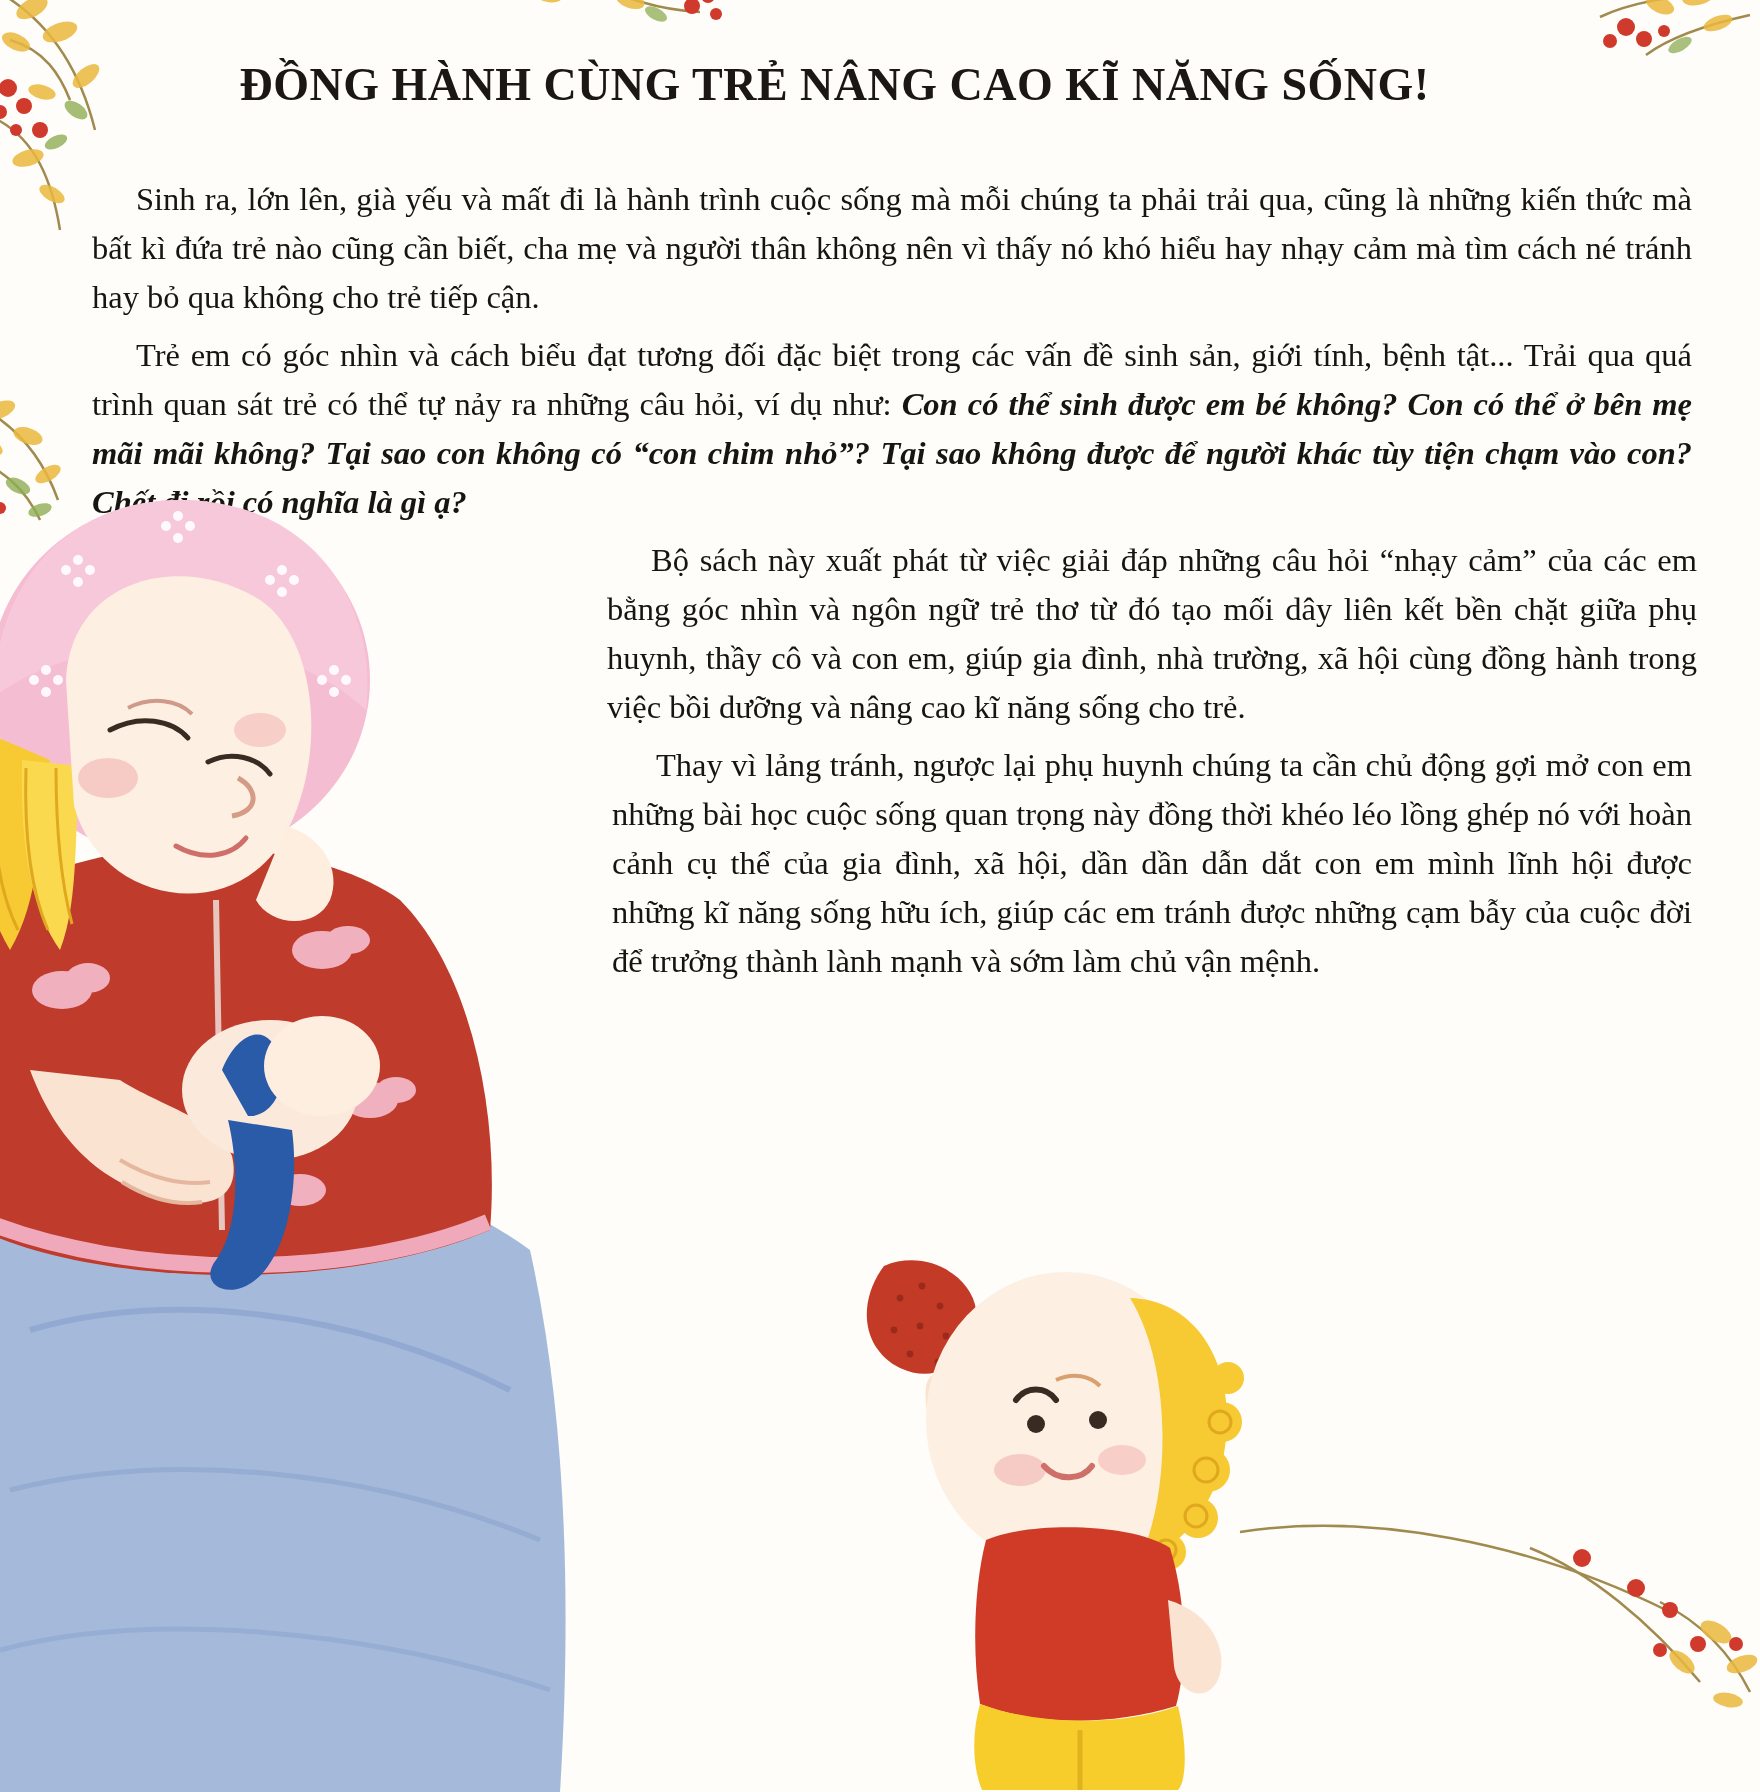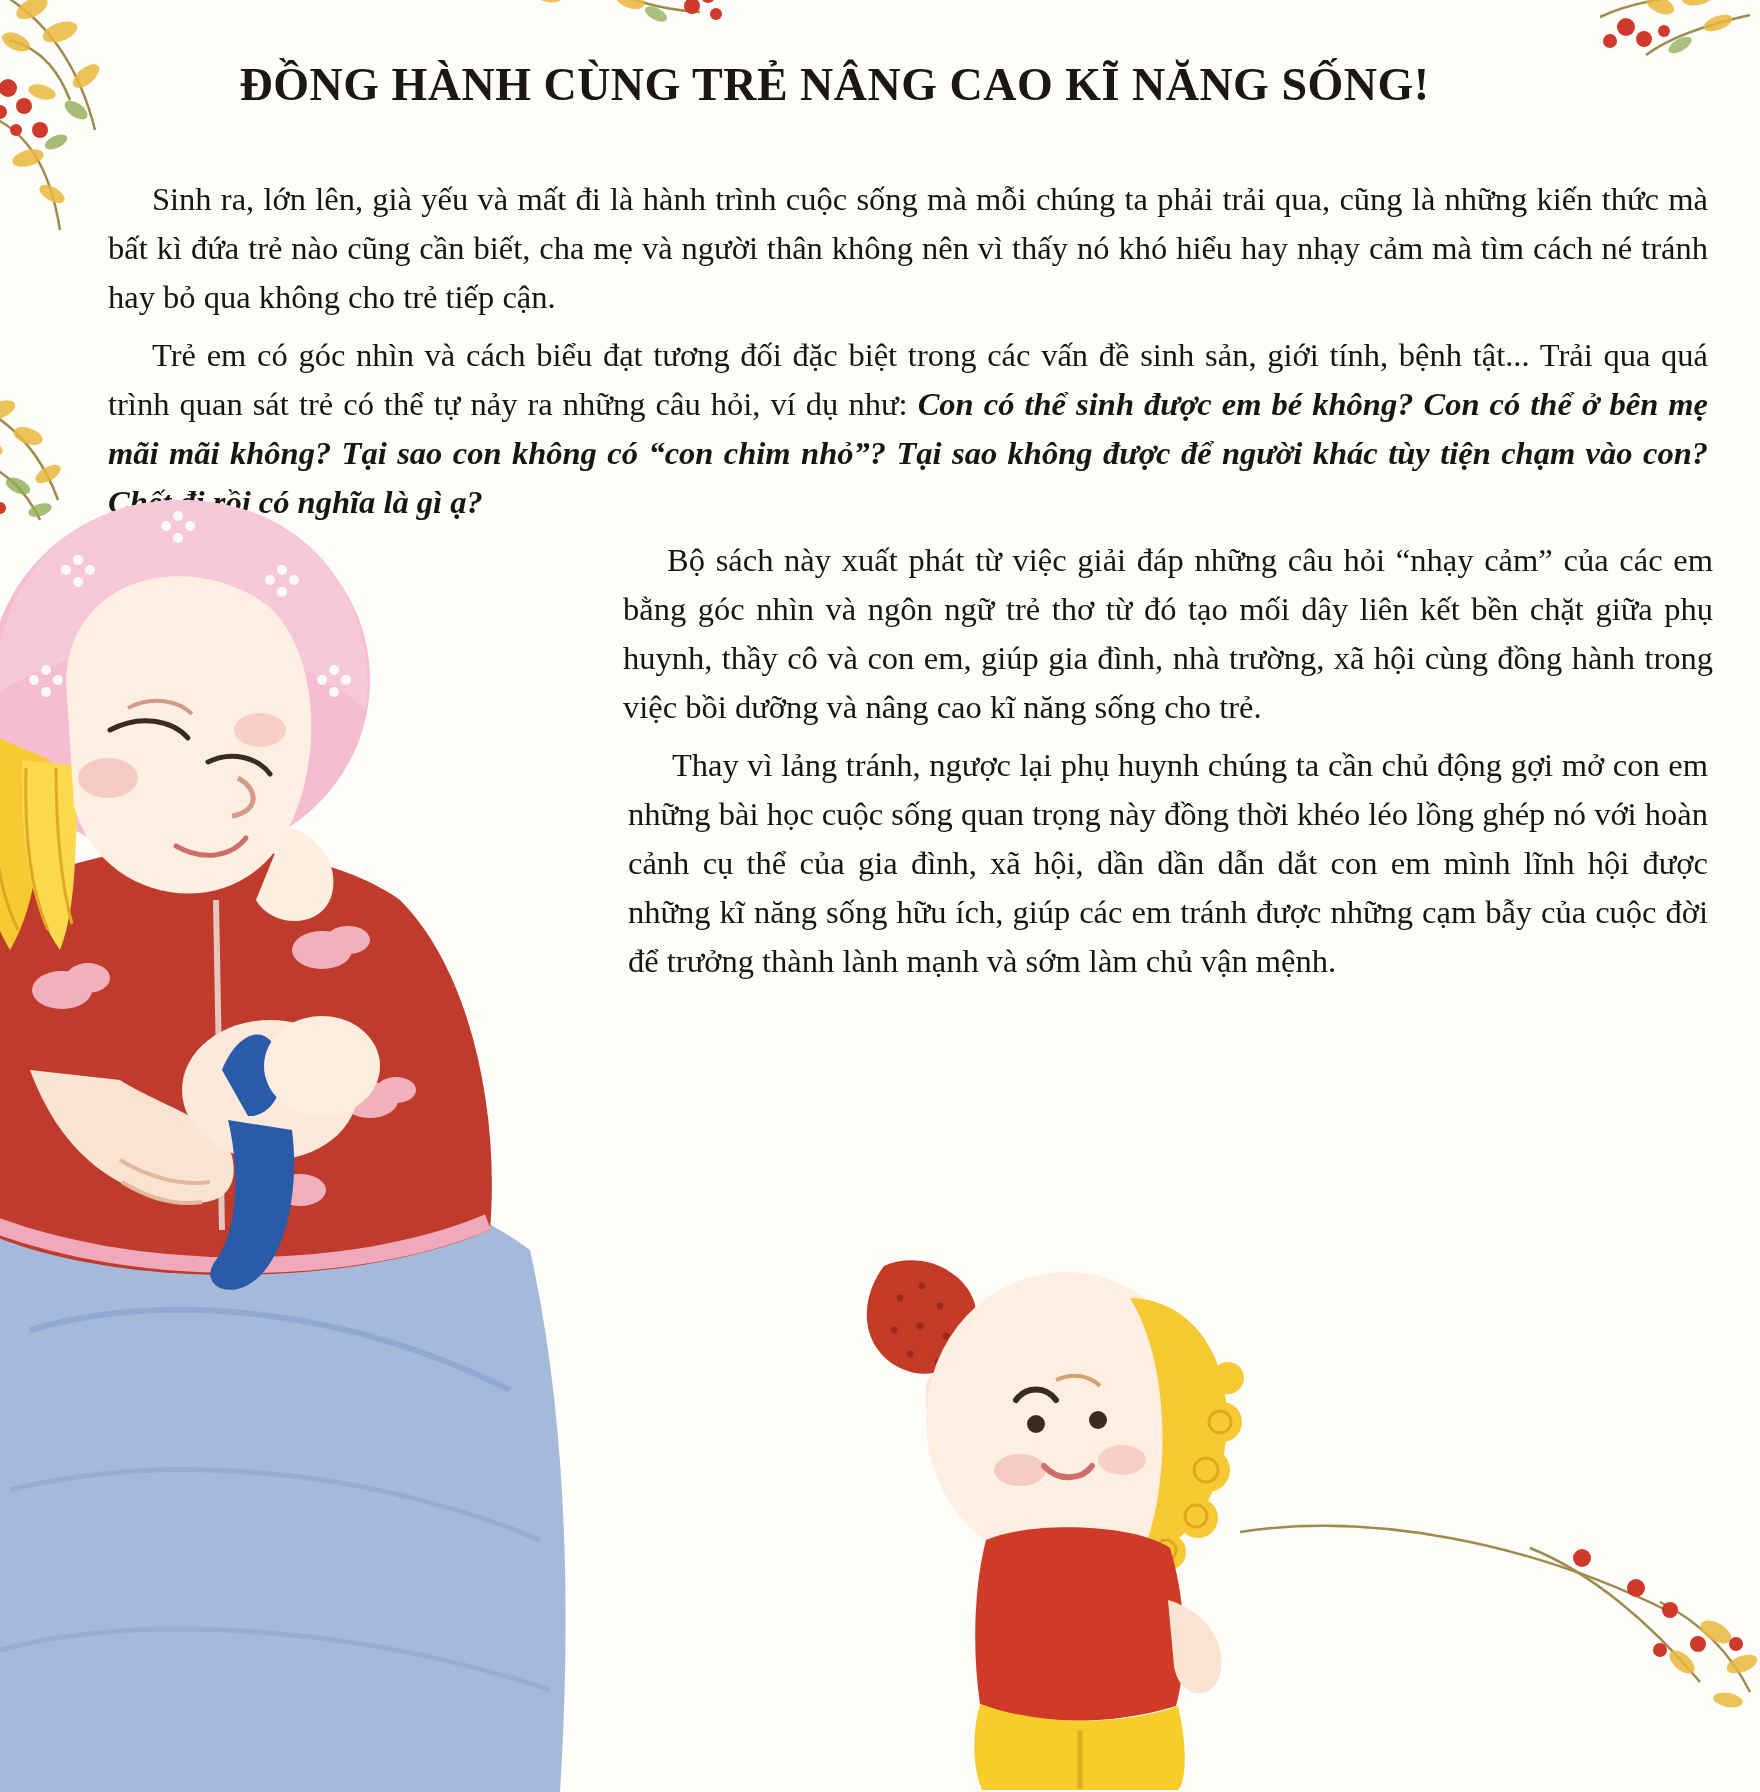--- a/index.html
+++ b/index.html
@@ -47,21 +47,20 @@
     letter-spacing: 0.5px;
     color: #1a1714;
   }
 
   
   .textcol {
     position: absolute;
     top: 175px;
     left: 92px;
     width: 1600px;
-    margin-left: 16px;
   }
   .para {
     font-size: 32.5px;
     line-height: 49px;
     text-align: justify;
     text-justify: inter-word;
     margin: 0 0 9px 0;
     text-indent: 44px;
     color: #17150f;
   }

